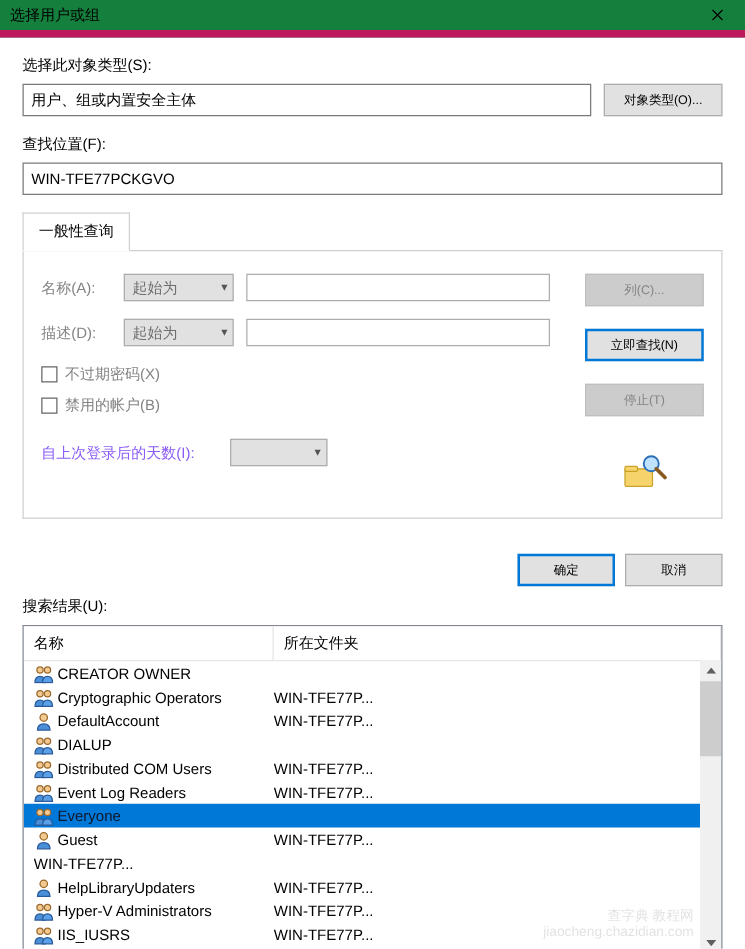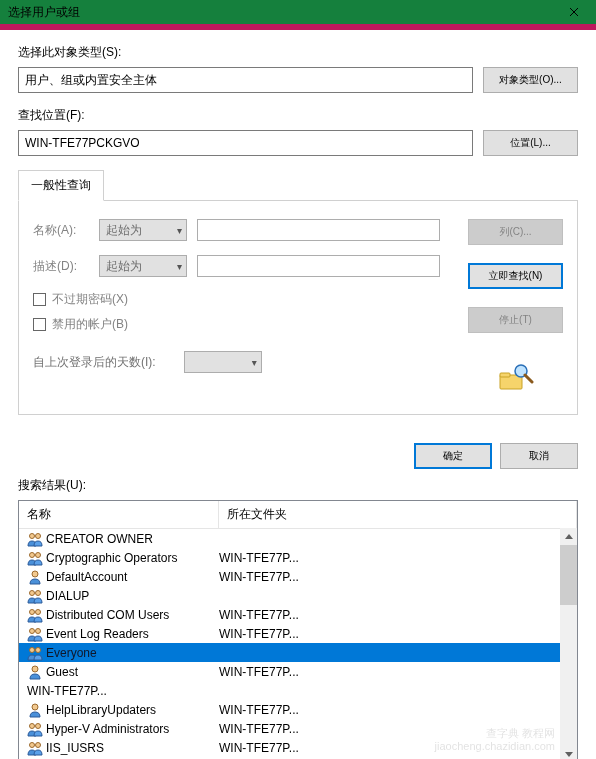--- a/index.html
+++ b/index.html
@@ -77,21 +77,21 @@
       display: flex; align-items: center; justify-content: space-between;
       padding: 0 4px 0 6px; font-size: 12px; color: #444;
     }
     .combo.disabled { color: #6f6f6f; }
     .combo .chev { font-size: 10px; color: #555; }
     .fr .finput { flex: 1; height: 22px; border: 1px solid #adadad; background: #fff; }
     .chk-row { display: flex; align-items: center; gap: 6px; margin-bottom: 8px; margin-top: 6px; }
     .chk { width: 13px; height: 13px; border: 1px solid #666; background: #fff; }
     .chk-label { color: #838383; }
     .days-row { display: flex; align-items: center; gap: 28px; margin-top: 18px; }
-    .days-label { color: #737373; }
+    .days-label { color: #8b5cf6; }
     .days-combo {
       width: 78px; height: 22px; background: #e1e1e1; border: 1px solid #adadad;
       display: flex; justify-content: flex-end; align-items: center; padding-right: 4px;
     }
     .search-icon-area { margin-top: auto; padding-top: 24px; }
     .btn-row { display: flex; justify-content: flex-end; gap: 8px; padding: 18px 18px 8px 18px; }
     .results-label { padding: 0 18px 6px 18px; color: #000; }
     .results-table {
       margin: 0 18px;
       border: 1px solid #828790;
@@ -147,21 +147,20 @@
 
   <div class="label-row">选择此对象类型(S):</div>
   <div class="text-input-row">
     <input class="text-input" readonly="" value="用户、组或内置安全主体" style="">
     <button class="wbtn">对象类型(O)...</button>
   </div>
 
   <div class="label-row">查找位置(F):</div>
   <div class="text-input-row">
     <input class="text-input" readonly="" value="WIN-TFE77PCKGVO" style="">
-    <button class="wbtn">位置(L)...</button>
   </div>
 
   <div class="tabs-row">
     <div class="tab">一般性查询</div>
   </div>
 
   <div class="tab-content">
     <div class="tab-left">
       <div class="fr">
         <div class="flabel">名称(A):</div>

